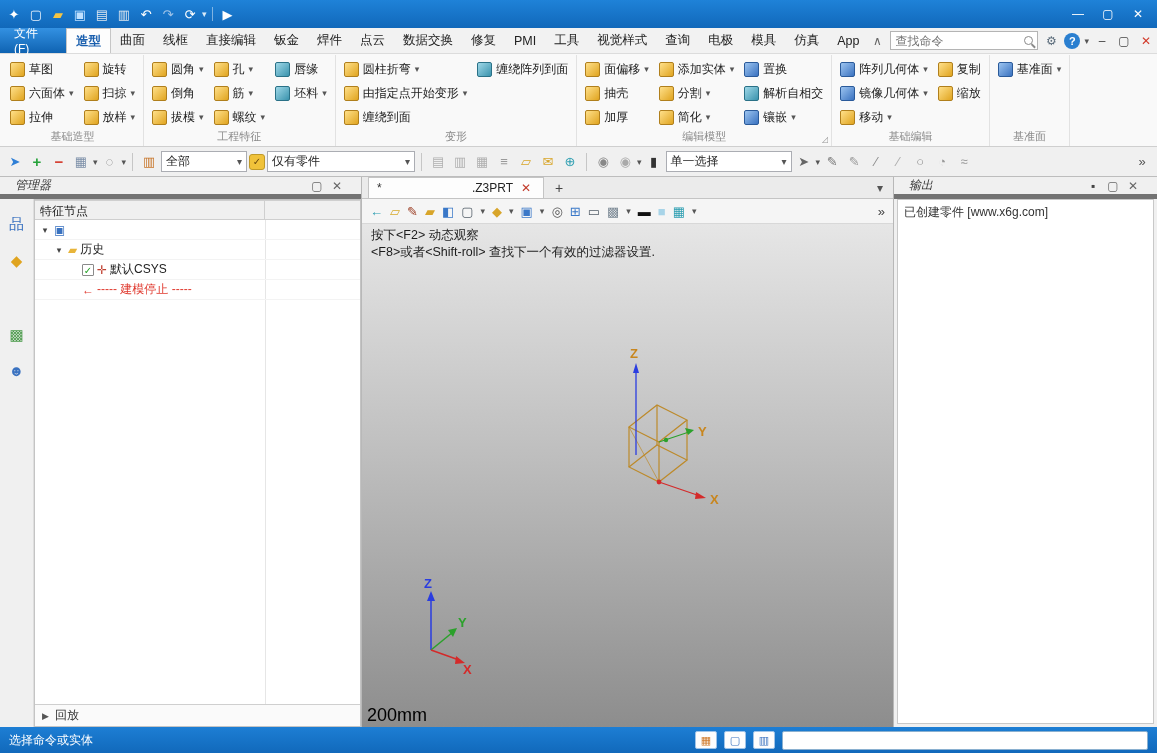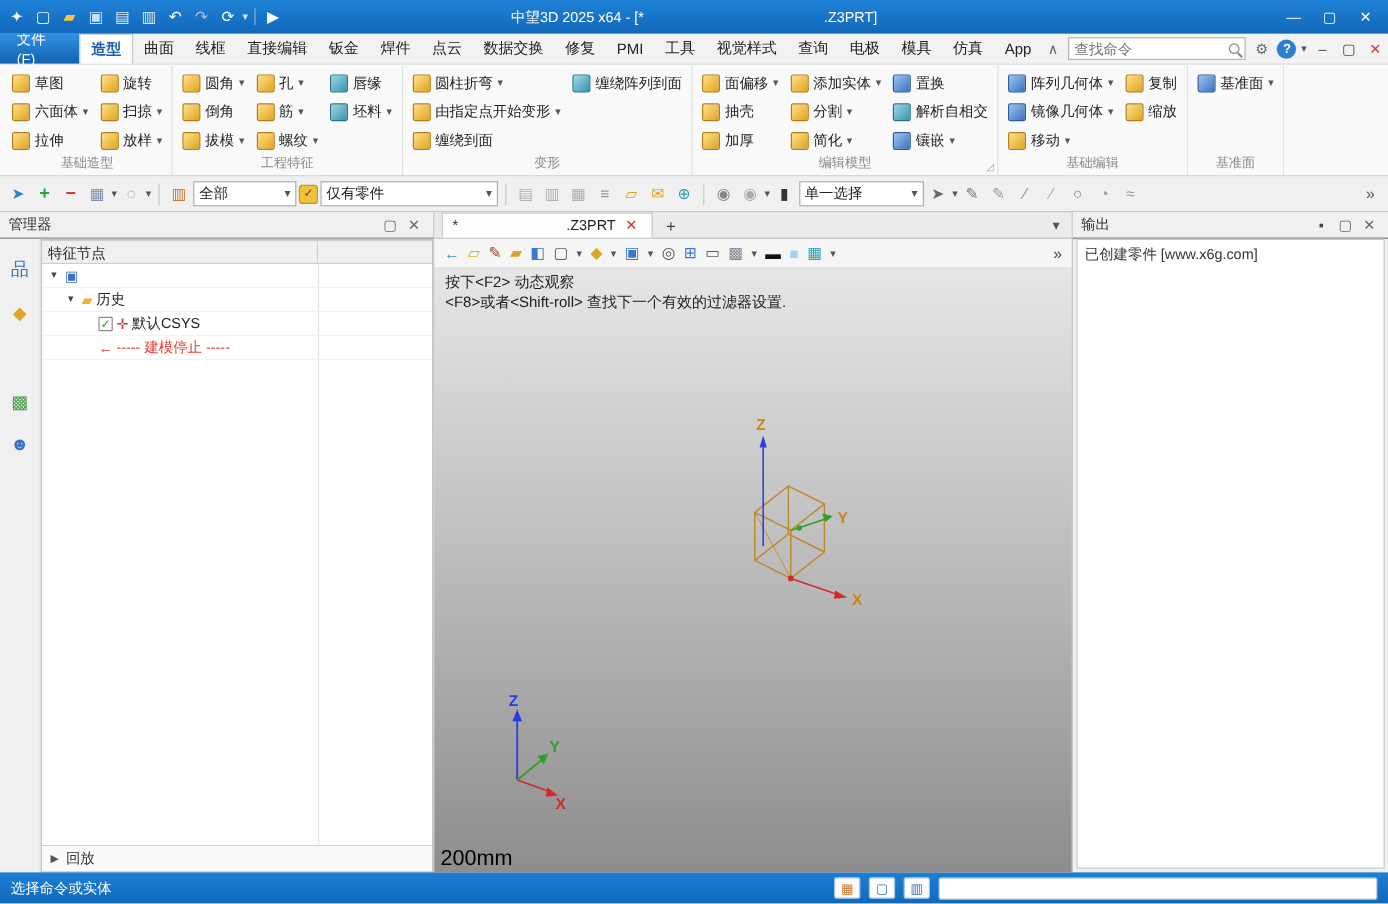--- a/index.html
+++ b/index.html
@@ -48,25 +48,25 @@
   .launcher { position:absolute; right:3px; bottom:2px; font-size:8px; color:#999; }
 
   
   .seltoolbar { height:30px; flex:0 0 30px; background:#f0f0f0; border-bottom:1px solid #bdbdbd; display:flex; align-items:center; padding:0 5px; gap:2px; }
   .sticon { width:20px; height:20px; display:inline-flex; align-items:center; justify-content:center; font-size:13px; flex:0 0 auto; }
   .sticon.bold { font-weight:bold; font-size:15px; }
   .sticon.shield { width:16px; height:16px; font-size:10px; border-radius:3px; border:1px solid #c09a28; }
   .vsep { width:1px; height:18px; background:#c6c6c6; margin:0 4px; flex:0 0 1px; }
   .combo { height:21px; background:#fff; border:1px solid #abadb3; display:flex; align-items:center; padding:0 4px; font-size:12px; color:#222; flex:0 0 auto; }
   .combo::after { content:"▾"; margin-left:auto; color:#555; font-size:10px; padding-left:6px; }
-  .w86{width:86px;} .w148{width:148px;} .w104{width:104px;justify-content:center;} .w132{width:132px;}
+  .w86{width:86px;} .w148{width:148px;} .w104{width:126px;justify-content:center;} .w132{width:132px;}
 
   
   .main { flex:1; display:flex; min-height:0; background:#d8d8d8; }
-  .panel-header { height:22px; flex:0 0 22px; display:flex; align-items:center; padding:0 7px; background:#f0f0f0; border-bottom:1px solid #737373; color:#333; }
+  .panel-header { height:22px; flex:0 0 22px; display:flex; align-items:center; padding:0 15px; background:#f0f0f0; border-bottom:5px solid #737373; color:#333;font-style:italic; }
   .ph-icons { margin-left:auto; display:flex; gap:2px; }
 
   .left-panel { width:362px; flex:0 0 362px; display:flex; flex-direction:column; background:#f0f0f0; border-right:1px solid #b8b8b8; }
   .manager-body { flex:1; display:flex; min-height:0; }
   .strip { width:34px; flex:0 0 34px; background:#f0f0f0; border-right:1px solid #dedede; display:flex; flex-direction:column; align-items:center; padding-top:16px; gap:18px; }
   .stripicon { font-size:15px; }
   .strip .stripicon:nth-child(3) { margin-top:38px; }
   .mcontent { flex:1; display:flex; flex-direction:column; background:#fff; border:1px solid #c4c4c4; min-width:0; }
   .mtoolbar { height:26px; flex:0 0 26px; display:flex; align-items:center; gap:3px; padding:2px 3px; background:#fafafa; }
   .mfilter { flex:1; height:19px; border:1px solid #abadb3; background:#fff; min-width:0; outline:none; font-family:inherit; }
@@ -124,23 +124,20 @@
         <span class="qicon" style="color: rgb(191, 224, 255);">▣</span>
         <span class="qicon" style="color: rgb(223, 231, 239);">▤</span>
         <span class="qicon" style="color: rgb(223, 231, 239);">▥</span>
         <span class="qicon" style="color: rgb(255, 255, 255);">↶</span>
         <span class="qicon" style="color: rgb(159, 195, 232);">↷</span>
         <span class="qicon" style="color: rgb(255, 255, 255);">⟳</span>
         <span class="ddrop"></span>
         <span class="qsep"></span>
         <span class="qicon" style="color: rgb(255, 255, 255);">▶</span>
       </div>
-    <div class="title-center">
-      <span>中望3D 2025 x64 - [*</span><span class="title-gap"></span><span>.Z3PRT]</span>
-    </div>
     <div class="wc" id="win-controls">
         <span>—</span>
         <span>▢</span>
         <span>✕</span>
       </div>
   </div>
 
   <div class="menubar">
     <div class="file-tab">文件(F)</div>
     <div class="mtabs" id="menu-tabs">

